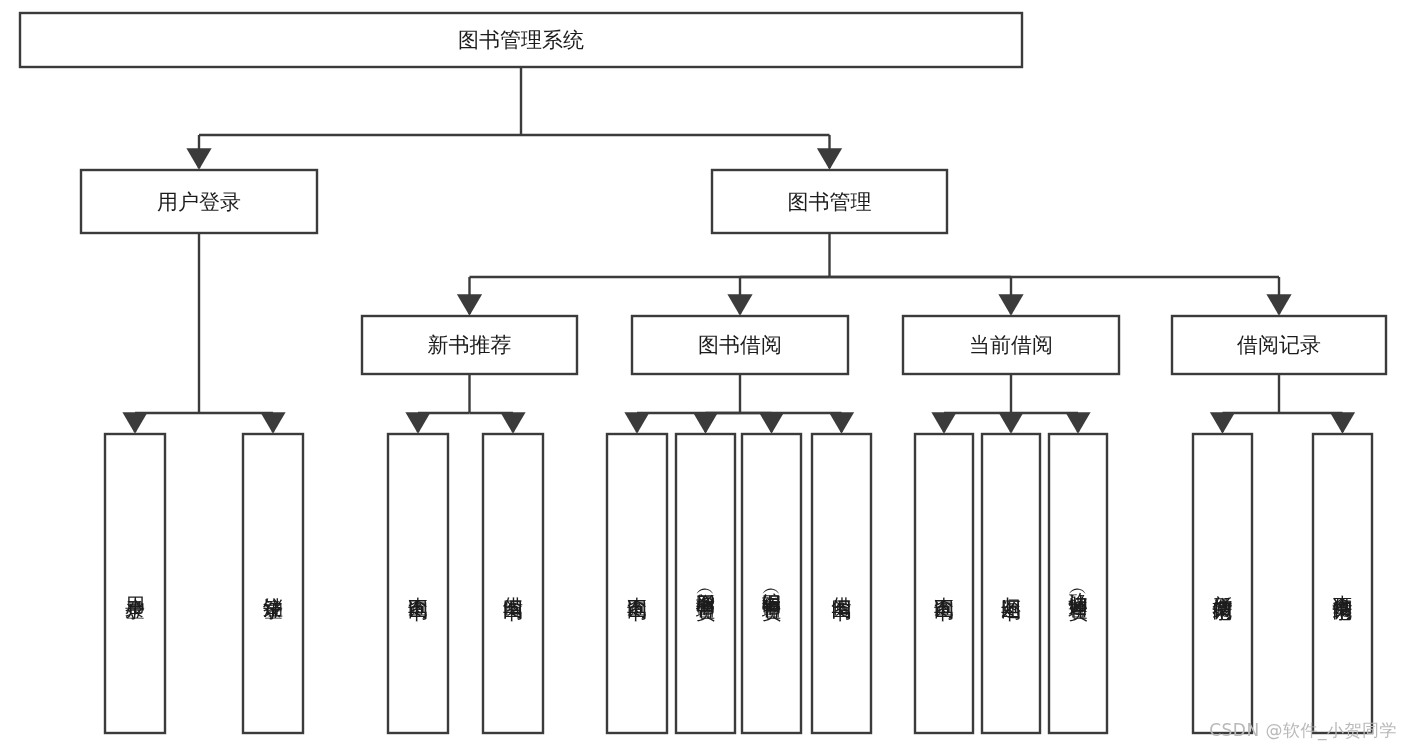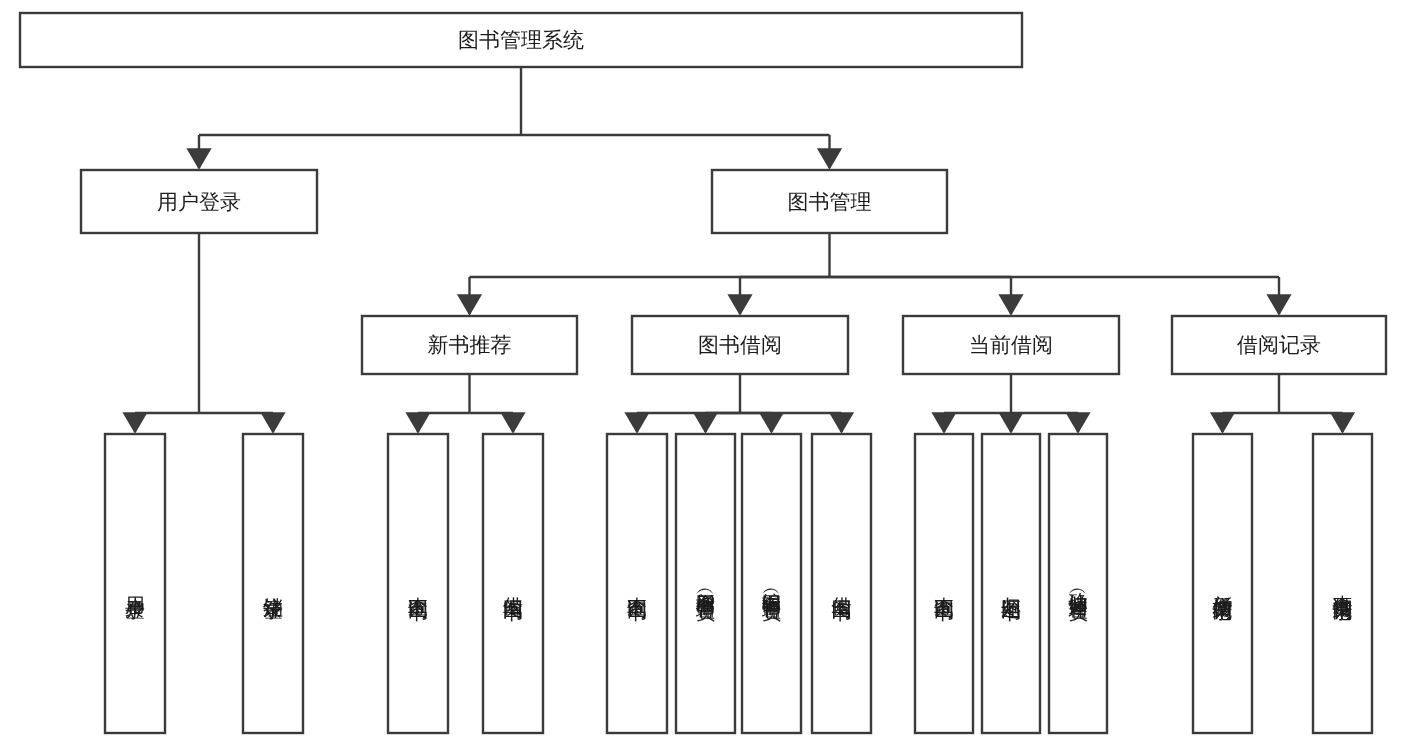--- a/index.html
+++ b/index.html
@@ -179,13 +179,14 @@
       <div class="vert-label" style="left: 676px; top: 434px; width: 59px; height: 299px; font-size: 19px;">新增图书（管理员）</div>
       <div class="vert-label" style="left: 742px; top: 434px; width: 59px; height: 299px; font-size: 19px;">编辑图书（管理员）</div>
       <div class="vert-label" style="left: 812px; top: 434px; width: 59px; height: 299px; font-size: 20px;">借阅图书</div>
       <div class="vert-label" style="left: 915px; top: 434px; width: 58px; height: 299px; font-size: 20px;">查询图书</div>
       <div class="vert-label" style="left: 982px; top: 434px; width: 58px; height: 299px; font-size: 20px;">归还图书</div>
       <div class="vert-label" style="left: 1049px; top: 434px; width: 58px; height: 299px; font-size: 19px;">确认归还（管理员）</div>
       <div class="vert-label" style="left: 1193px; top: 434px; width: 59px; height: 299px; font-size: 20px;">新增借阅记录</div>
       <div class="vert-label" style="left: 1313px; top: 434px; width: 59px; height: 299px; font-size: 20px;">查询借阅记录</div>
     </div>
 
+  <div class="watermark">CSDN @软件_小贺同学</div>
 </div>
 
 </body></html>

